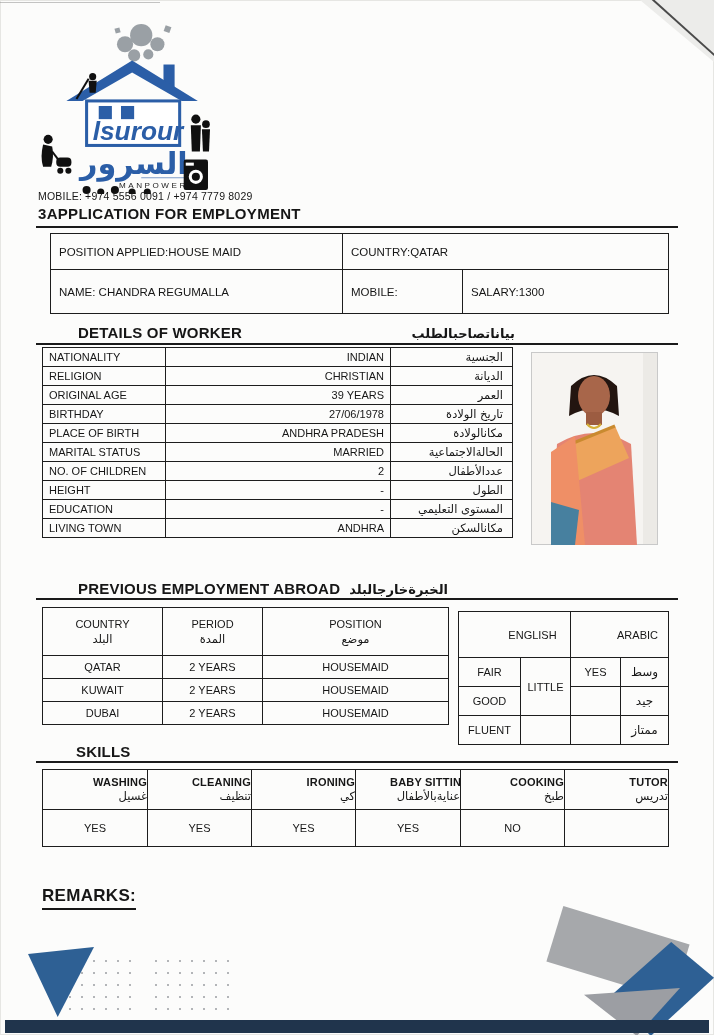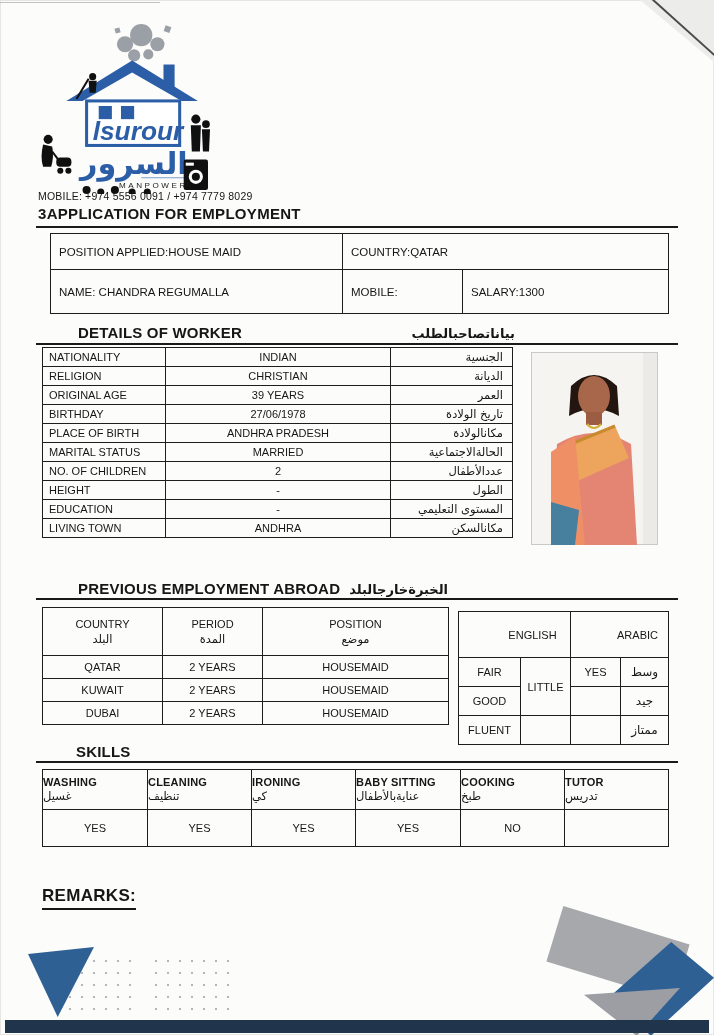--- a/index.html
+++ b/index.html
@@ -32,42 +32,42 @@
   .sec-head .en { font-size:15px; font-weight:bold; letter-spacing:.2px;padding-left:34px; }
   .sec-head .arh { font-size:13px; font-weight:bold; font-family:"DejaVu Sans",sans-serif; direction:rtl; }
   .details-head { left:44px; top:324px; width:471px; }
   .emp-head { left:44px; top:580px; width:404px; }
   .skills-head { left:42px; top:743px; width:200px; }
 
   
   .details-table { left:42px; top:347px; width:470px; }
   .details-table td { height:19px; padding:0 6px; }
   .details-table .lbl { text-align:left; }
-  .details-table .val { text-align:center;margin-top:24px; }
+  .details-table .val { text-align:right;margin-top:24px; }
   .details-table .ara { text-align:right; font-size:11.5px; padding-right:9px; }
 
   .photo-frame { left:531px; top:352px; width:127px; height:193px; }
 
   
   .emp-table { left:42px; top:607px; width:406px; }
   .emp-table th { height:48px; text-align:center; }
   .emp-table th .en { font-size:11px; }
   .emp-table th .ar { font-size:11.5px; font-family:"DejaVu Sans",sans-serif; direction:rtl; margin-top:2px; }
   .emp-table td { height:23px; text-align:center; }
 
   
   .lang-table { left:458px; top:611px; width:210px; }
   .lang-table td { text-align:center; }
   .lang-table .lh { height:46px; font-size:11px;padding-left:36px; }
   .lang-table .lr td { height:29px;margin-left:18px; }
   .lang-table .ara { font-size:12px; }
 
   
   .skills-table { left:42px; top:769px; width:626px; }
-  .skills-table th { height:40px; text-align:left; }
+  .skills-table th { height:40px; text-align:right;padding-left:34px; }
   .skills-table th .en { font-size:11px; font-weight:bold; letter-spacing:.2px; }
   .skills-table th .ar { font-size:11.5px; font-weight:normal; font-family:"DejaVu Sans",sans-serif; direction:rtl; margin-top:1px; }
   .skills-table td { height:37px; text-align:center; }
 
   .remarks-title { left:42px; top:886px; font-size:17px; font-weight:bold; letter-spacing:.3px;
                    border-bottom:2px solid #161616; padding-bottom:2px; }
 
   
   .corner-fold { right:0; top:0; width:74px; height:62px; background:#ececea;
                  clip-path:polygon(0 0,100% 0,100% 100%); }

